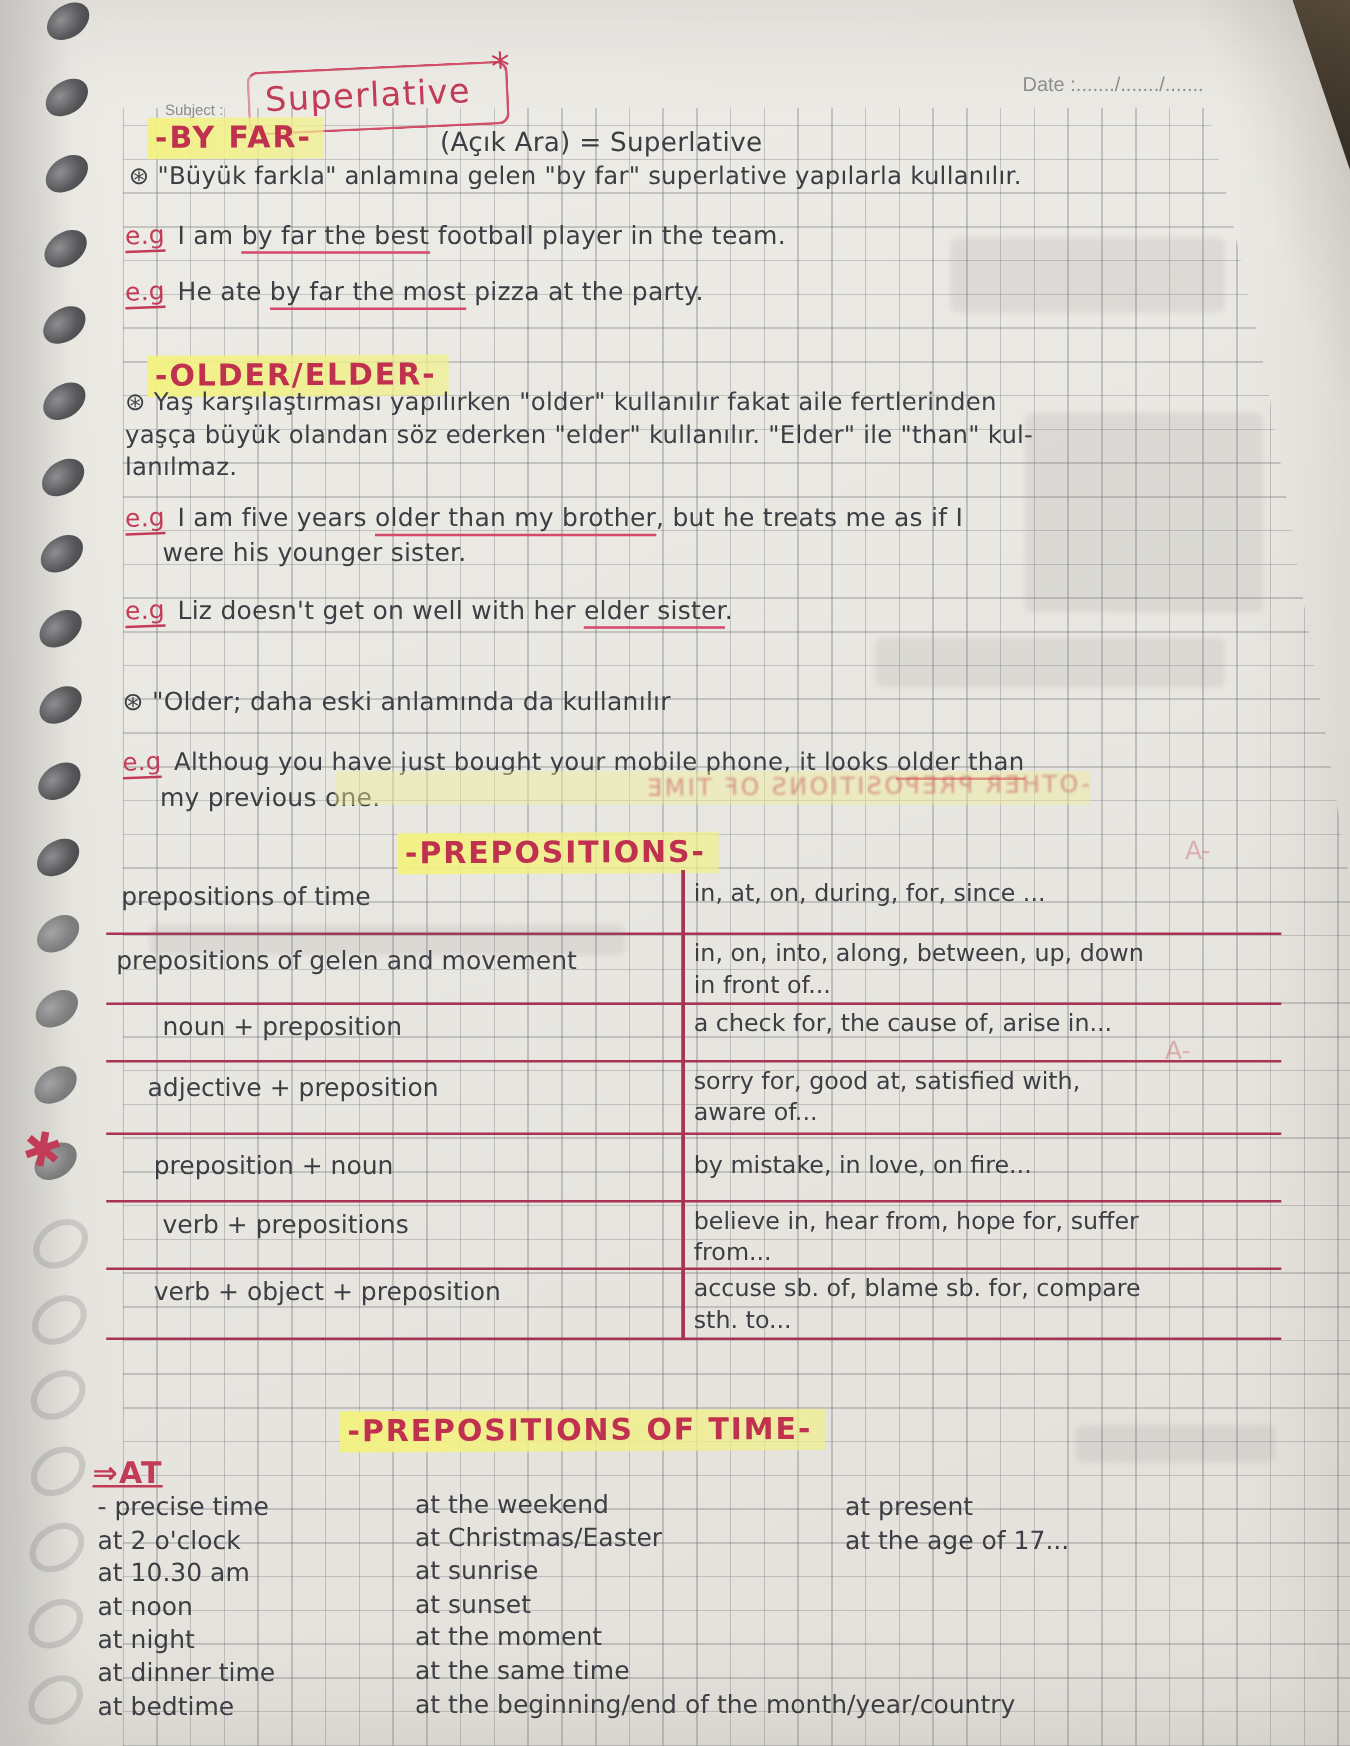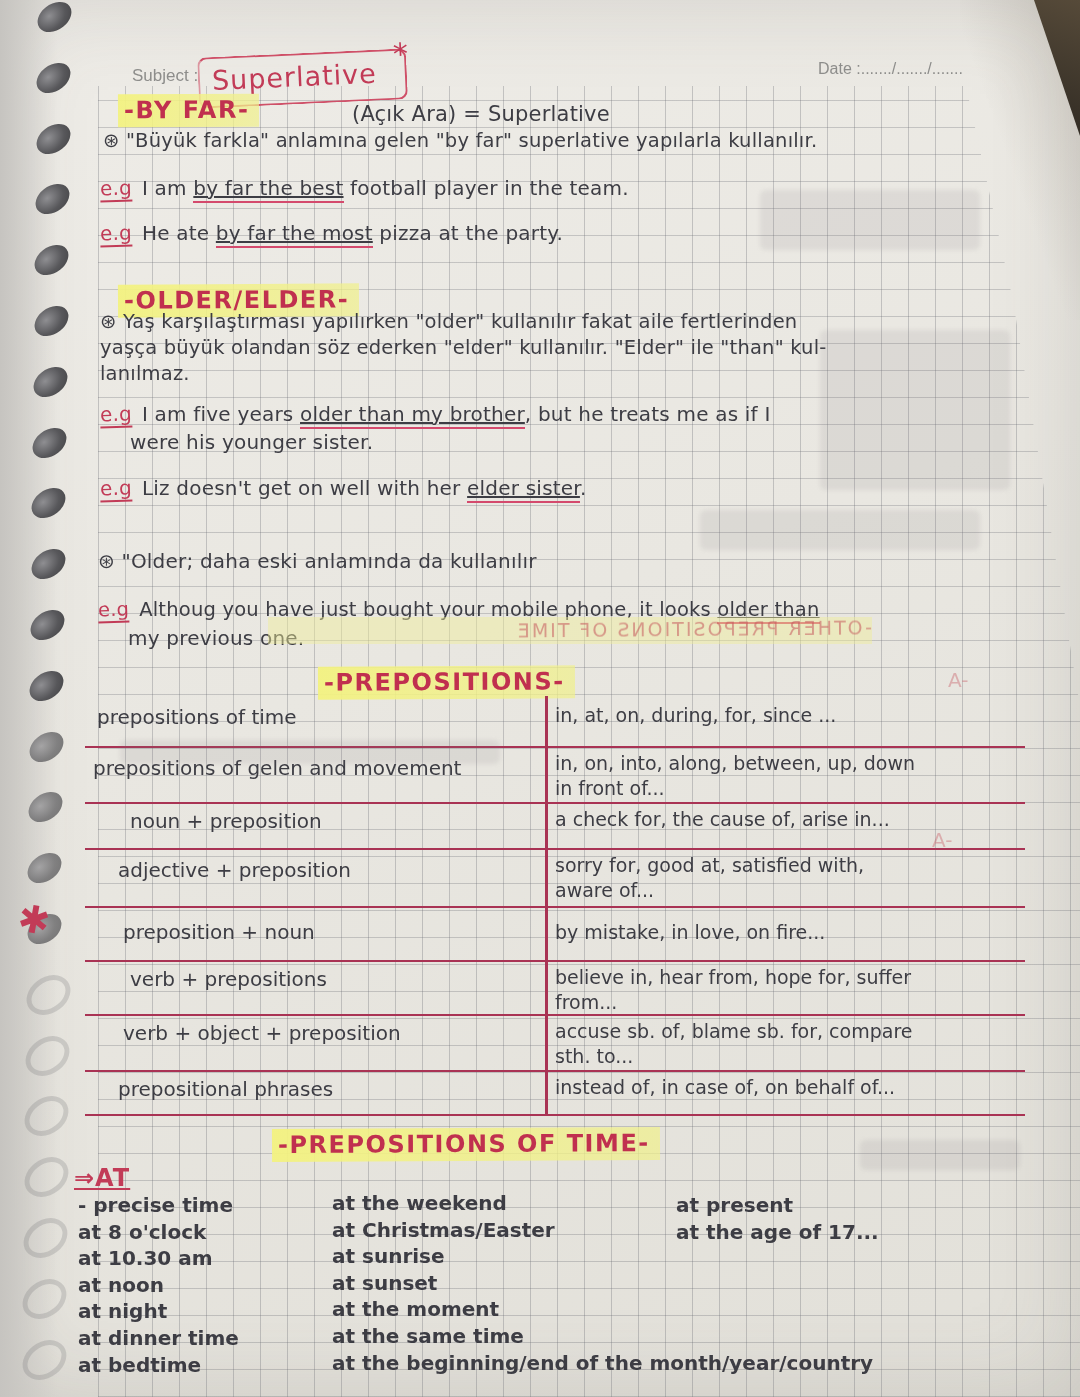--- a/index.html
+++ b/index.html
@@ -29,35 +29,35 @@
   
   .print{position:absolute;color:#8d8d8b;font-family:"Liberation Sans",sans-serif;}
   .hw{position:absolute;color:#3d3d44;font-size:20px;letter-spacing:.2px;white-space:nowrap;}
   .pre{white-space:pre-line;}
   .red{color:#c23b57;}
   .hl{background:linear-gradient(100deg,rgba(243,242,128,.95),rgba(240,240,140,.7));
       padding:2px 10px 3px 6px;display:inline-block;transform:rotate(-.3deg);}
   .head{color:#c0304f;font-size:24px;letter-spacing:1.5px;font-weight:bold;}
   .eg{color:#c23b57;border-bottom:2.5px solid #c23b57;margin-right:10px;display:inline-block;
       transform:rotate(-2deg);}
-  .u{border-bottom:2.6px solid #d44a6d;padding-bottom:1px;text-decoration:underline;}
+  .u{border-bottom:2.6px solid #d44a6d;padding-bottom:1px;}
   #subject-box{position:absolute;left:198px;top:53px;width:205px;height:47px;
       border:2.5px solid #cf5068;border-radius:9px;transform:rotate(-2.6deg);
       border-left-color:rgba(207,80,104,.55);}
   #subject-box .val{position:absolute;left:12px;top:6px;color:#c23b57;font-size:27px;letter-spacing:1px;}
   #subject-box .star{position:absolute;right:-4px;top:-14px;color:#c23b57;font-size:30px;}
   
   #prep-table{position:absolute;left:85px;top:700px;width:940px;}
   .prow{position:relative;border-bottom:2.6px solid #a93354;}
   .prow .lbl{position:absolute;top:5px;font-size:20px;color:#3d3d44;white-space:nowrap;}
   .prow .val{position:absolute;left:470px;top:3px;width:468px;font-size:19px;
              line-height:25px;color:#3d3d44;white-space:pre-line;}
   #vline{position:absolute;left:460px;top:-4px;width:2.6px;height:101%;background:#a93354;}
   
-  .tlist{position:absolute;font-size:20px;color:#3d3d44;font-weight:bold;}
+  .tlist{position:absolute;font-size:20px;color:#3d3d44;}
   .tlist div{line-height:26.6px;white-space:nowrap;}
   
   #mirror-band{position:absolute;left:268px;top:617px;width:604px;height:27px;
       background:rgba(240,238,150,.45);}
   #mirror-band span{display:block;transform:scaleX(-1) rotate(.5deg);color:rgba(196,84,90,.55);
       font-size:19px;letter-spacing:2px;filter:blur(.7px);white-space:nowrap;padding-top:2px;}
   .smudge{position:absolute;background:rgba(120,118,124,.12);filter:blur(2px);border-radius:6px;}
   .faint-mark{position:absolute;color:rgba(199,90,100,.4);font-size:20px;filter:blur(.5px);}
   #margin-star{position:absolute;left:18px;top:898px;color:#c23b57;font-size:38px;
       transform:rotate(10deg);}
@@ -90,21 +90,21 @@
       <div class="hole" style="top: 916px; left: 25.5px; opacity: 0.65;"></div>
       <div class="hole hole-open" style="top: 976.8px; left: 24.8px;"></div>
       <div class="hole hole-open" style="top: 1037.6px; left: 24.1px;"></div>
       <div class="hole hole-open" style="top: 1098.4px; left: 23.4px;"></div>
       <div class="hole hole-open" style="top: 1159.2px; left: 22.7px;"></div>
       <div class="hole hole-open" style="top: 1220px; left: 22px;"></div>
       <div class="hole hole-open" style="top: 1280.8px; left: 21.3px;"></div>
       <div class="hole hole-open" style="top: 1341.6px; left: 20.6px;"></div>
     </div>
 
-  <div class="print" style="left:132px;top:66px;font-size:17px;">Subject :</div>
+  <div class="print" style="left:132px;top:81px;font-size:12px;">Subject :</div>
   <div id="subject-box">
     <span class="val">Superlative</span>
     <span class="star">*</span>
   </div>
   <div class="print" style="left:818px;top:60px;font-size:16px;">Date :......./......./.......</div>
 
   <div class="hw" style="left:118px;top:94px;">
     <span class="hl"><span class="head">-BY FAR-</span></span>
   </div>
   <div class="hw" style="left:352px;top:102px;font-size:21px;">(Açık Ara) = Superlative</div>
@@ -176,34 +176,30 @@
     <div class="prow" style="height:52px;">
       <div class="lbl" style="left:45px;">verb + prepositions</div>
       <div class="val">believe in, hear from, hope for, suffer
 from...</div>
     </div>
     <div class="prow" style="height:54px;">
       <div class="lbl" style="left:38px;">verb + object + preposition</div>
       <div class="val">accuse sb. of, blame sb. for, compare
 sth. to...</div>
     </div>
-    <div class="prow" style="height:42px;">
-      <div class="lbl" style="left:33px;">prepositional phrases</div>
-      <div class="val">instead of, in case of, on behalf of...</div>
-    </div>
   </div>
 
   <div class="hw" style="left:272px;top:1128px;">
     <span class="hl"><span class="head">-PREPOSITIONS OF TIME-</span></span>
   </div>
   <div class="hw red" style="left:74px;top:1164px;font-size:24px;letter-spacing:1px;font-weight:bold;text-decoration:underline;">⇒AT</div>
 
   <div class="tlist" style="left:78px;top:1192px;">
     <div>- precise time</div>
-    <div>at 8 o'clock</div>
+    <div>at 2 o'clock</div>
     <div>at 10.30 am</div>
     <div>at noon</div>
     <div>at night</div>
     <div>at dinner time</div>
     <div>at bedtime</div>
   </div>
 
   <div class="tlist" style="left:332px;top:1190px;">
     <div>at the weekend</div>
     <div>at Christmas/Easter</div>

